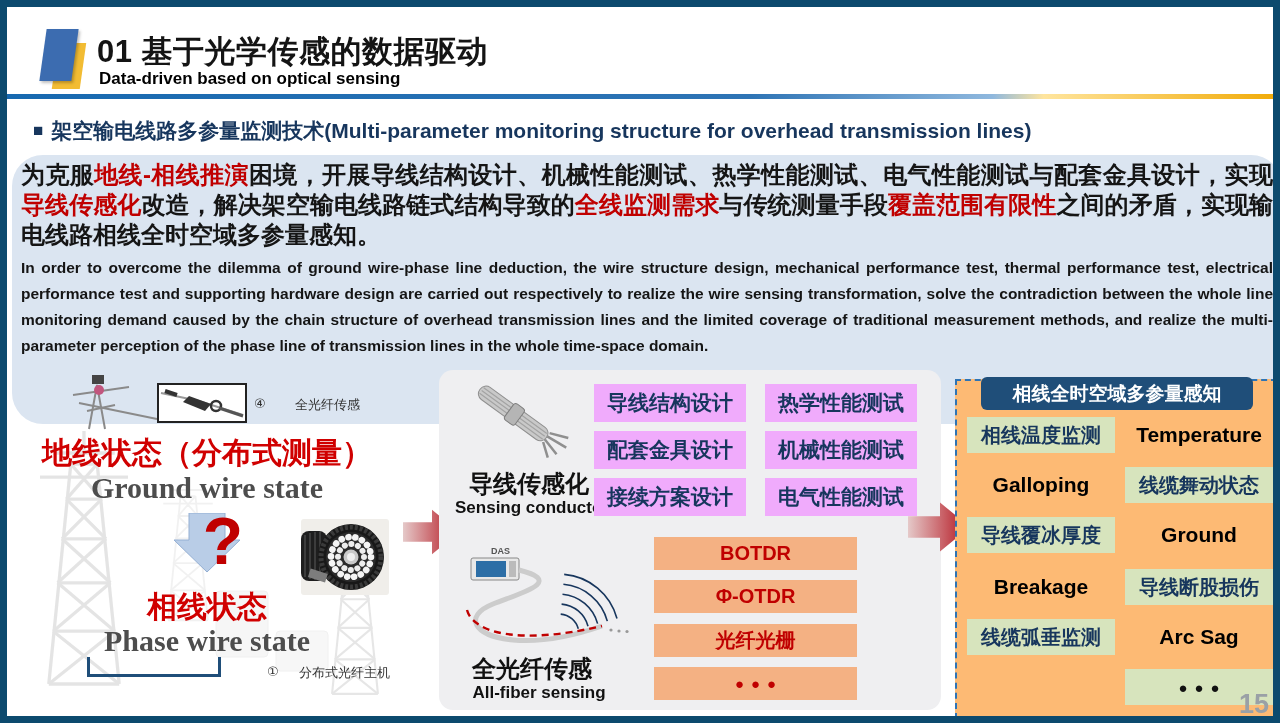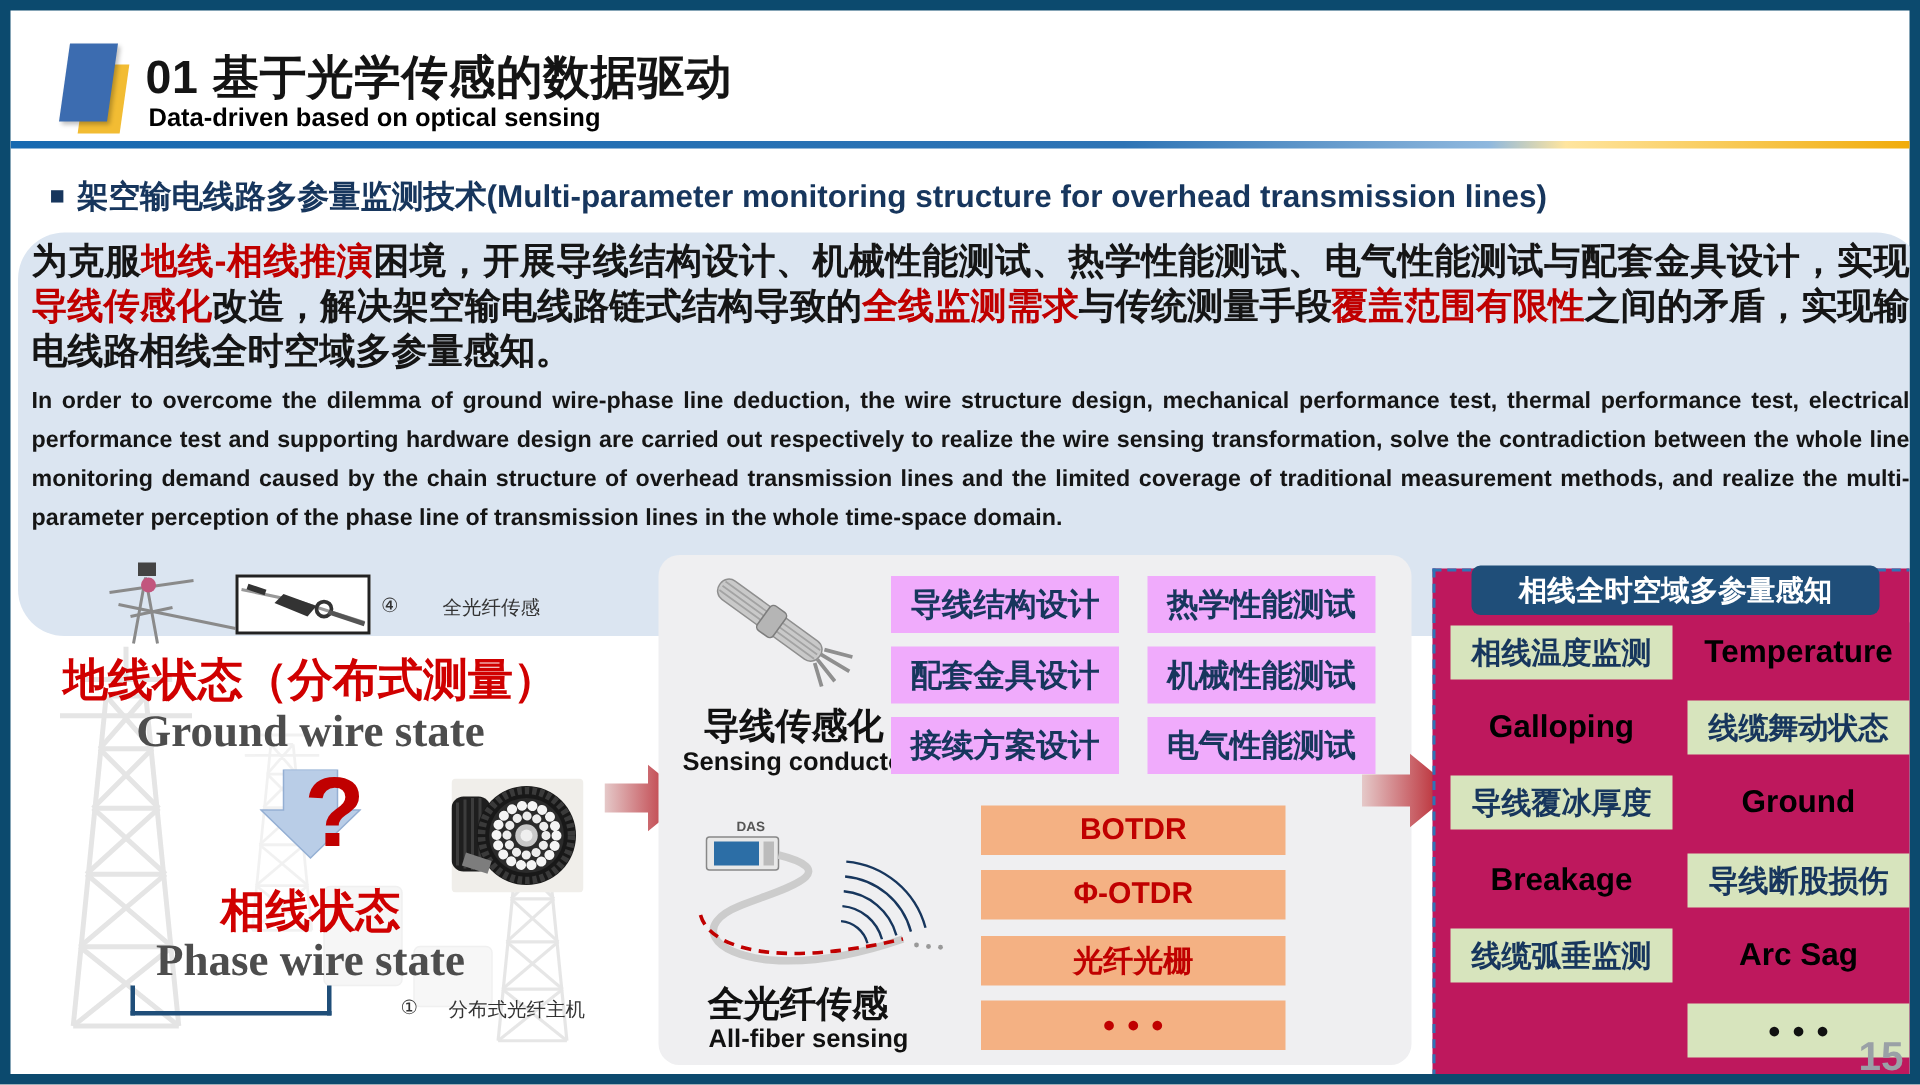--- a/index.html
+++ b/index.html
@@ -40,21 +40,21 @@
   .mid-zh { position:absolute; text-align:center; font-size:24px; font-weight:bold; color:#111; white-space:nowrap; }
   .mid-en { position:absolute; text-align:center; font-size:17px; font-weight:bold; color:#111; white-space:nowrap; }
   .bbox { position:absolute; width:152px; height:38px; background:#f0abfc; color:#17365d; font-size:21px; font-weight:bold;
           display:flex; align-items:center; justify-content:center; white-space:nowrap; }
   .obox { position:absolute; left:215px; width:203px; height:33px; background:#f4b183; color:#c00000; font-size:20px; font-weight:bold;
           display:flex; align-items:center; justify-content:center; white-space:nowrap; }
   .obox.dots { font-size:15px; letter-spacing:7px; padding-left:7px; }
   .das-label { position:absolute; font-size:9px; color:#555; font-weight:bold; }
 
   
-  .right { position:absolute; left:948px; top:372px; width:322px; height:340px; border:2px dashed #2e74b5; background:#be185d; }
+  .right { position:absolute; left:948px; top:372px; width:322px; height:340px; border:2px dashed #2e74b5; background:#fdba74; }
   .rtitle { position:absolute; left:24px; top:-4px; width:272px; height:33px; background:#1f4e79; border-radius:6px;
             color:#fff; font-size:19px; font-weight:bold; display:flex; align-items:center; justify-content:center; white-space:nowrap; }
   .gbox { position:absolute; width:148px; height:36px; background:#d7e4bd; color:#17365d; font-size:20px; font-weight:bold;
           display:flex; align-items:center; justify-content:center; white-space:nowrap; }
   .gbox.dots { color:#111; font-size:15px; letter-spacing:7px; padding-left:7px; }
   .ptxt { position:absolute; width:148px; height:36px; color:#000; font-size:21px; font-weight:bold;
           display:flex; align-items:center; justify-content:center; white-space:nowrap; }
 
   .pagenum { position:absolute; left:1232px; top:682px; font-size:27px; font-weight:bold; color:#9aa0a6; }
   svg { display:block; }

